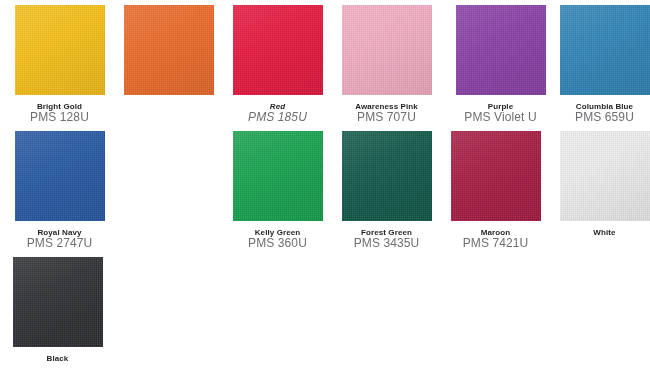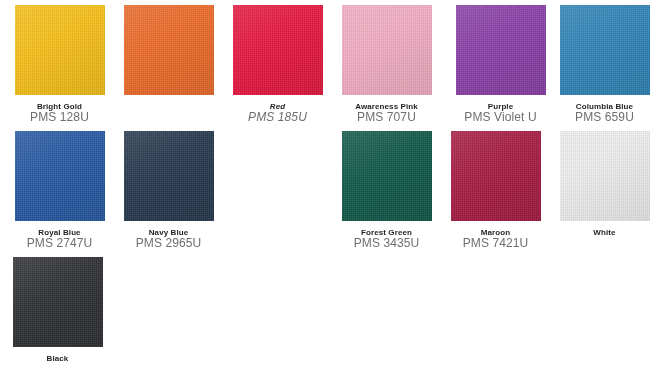--- a/index.html
+++ b/index.html
@@ -117,27 +117,27 @@
       <div class="swatch-name">Purple</div>
       <div class="swatch-code">PMS Violet U</div>
     </div>
     <div class="swatch-cell" style="left: 550px; top: 5px;">
       <div class="swatch-chip" title="Columbia Blue" style="background-color: rgb(47, 133, 184);"></div>
       <div class="swatch-name">Columbia Blue</div>
       <div class="swatch-code">PMS 659U</div>
     </div>
     <div class="swatch-cell" style="left: 5px; top: 131px;">
       <div class="swatch-chip" title="Royal Blue" style="background-color: rgb(38, 89, 165);"></div>
-      <div class="swatch-name">Royal Blue</div>
+      <div class="swatch-name">Royal Navy</div>
       <div class="swatch-code">PMS 2747U</div>
     </div>
-    <div class="swatch-cell" style="left: 114px; top: 131px;">
-      <div class="swatch-chip" title="Navy Blue" style="background-color: rgb(38, 57, 79);"></div>
-      <div class="swatch-name">Navy Blue</div>
-      <div class="swatch-code">PMS 2965U</div>
+    <div class="swatch-cell" style="left: 223px; top: 131px;">
+      <div class="swatch-chip" title="Kelly Green" style="background-color: rgb(22, 164, 78);"></div>
+      <div class="swatch-name">Kelly Green</div>
+      <div class="swatch-code">PMS 360U</div>
     </div>
     <div class="swatch-cell" style="left: 332px; top: 131px;">
       <div class="swatch-chip" title="Forest Green" style="background-color: rgb(17, 89, 75);"></div>
       <div class="swatch-name">Forest Green</div>
       <div class="swatch-code">PMS 3435U</div>
     </div>
     <div class="swatch-cell" style="left: 441px; top: 131px;">
       <div class="swatch-chip" title="Maroon" style="background-color: rgb(168, 27, 67);"></div>
       <div class="swatch-name">Maroon</div>
       <div class="swatch-code">PMS 7421U</div>

